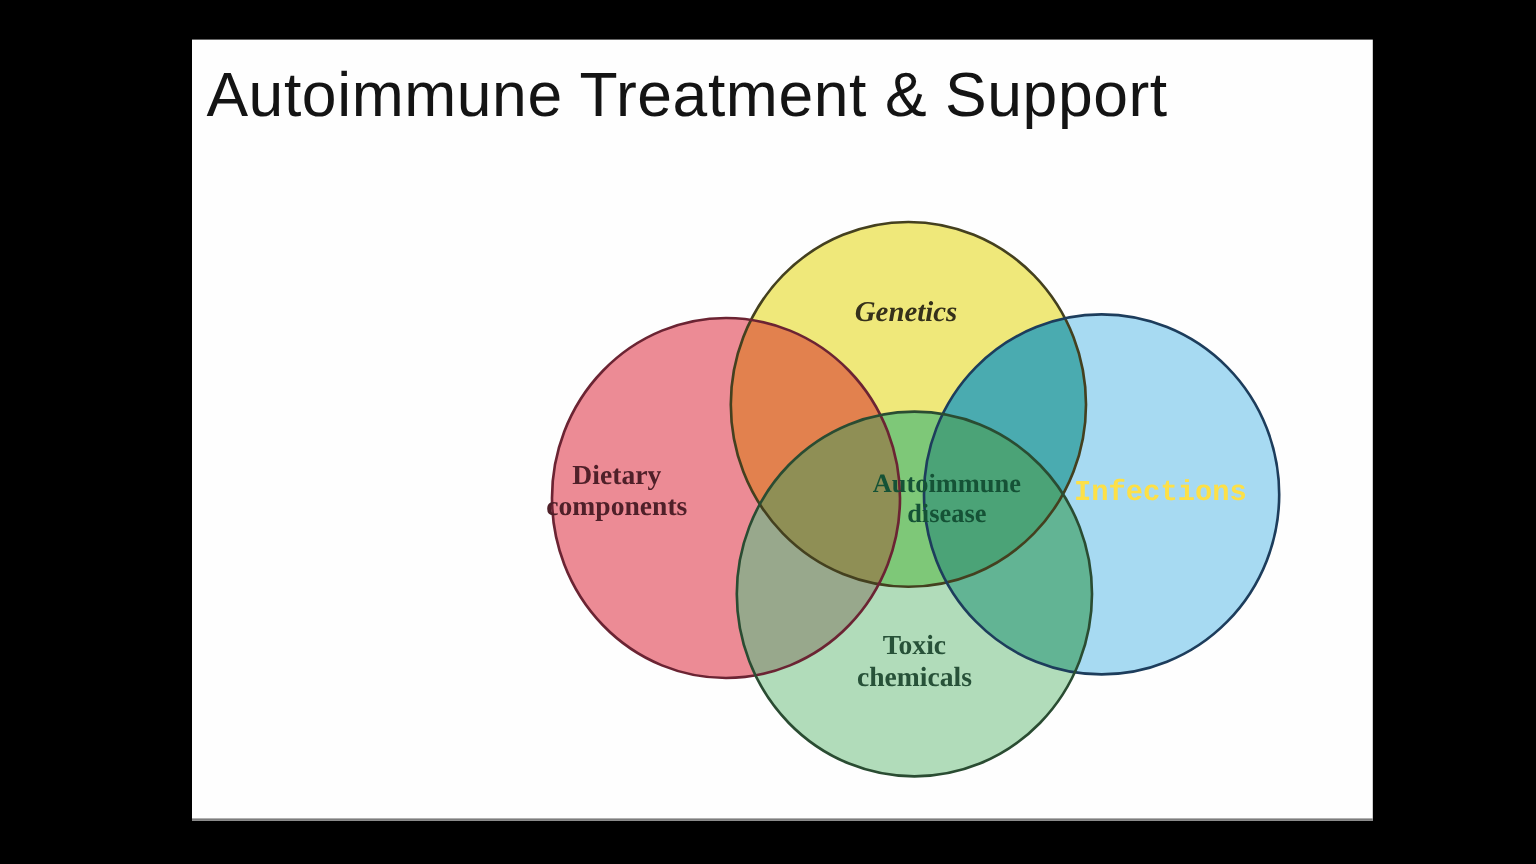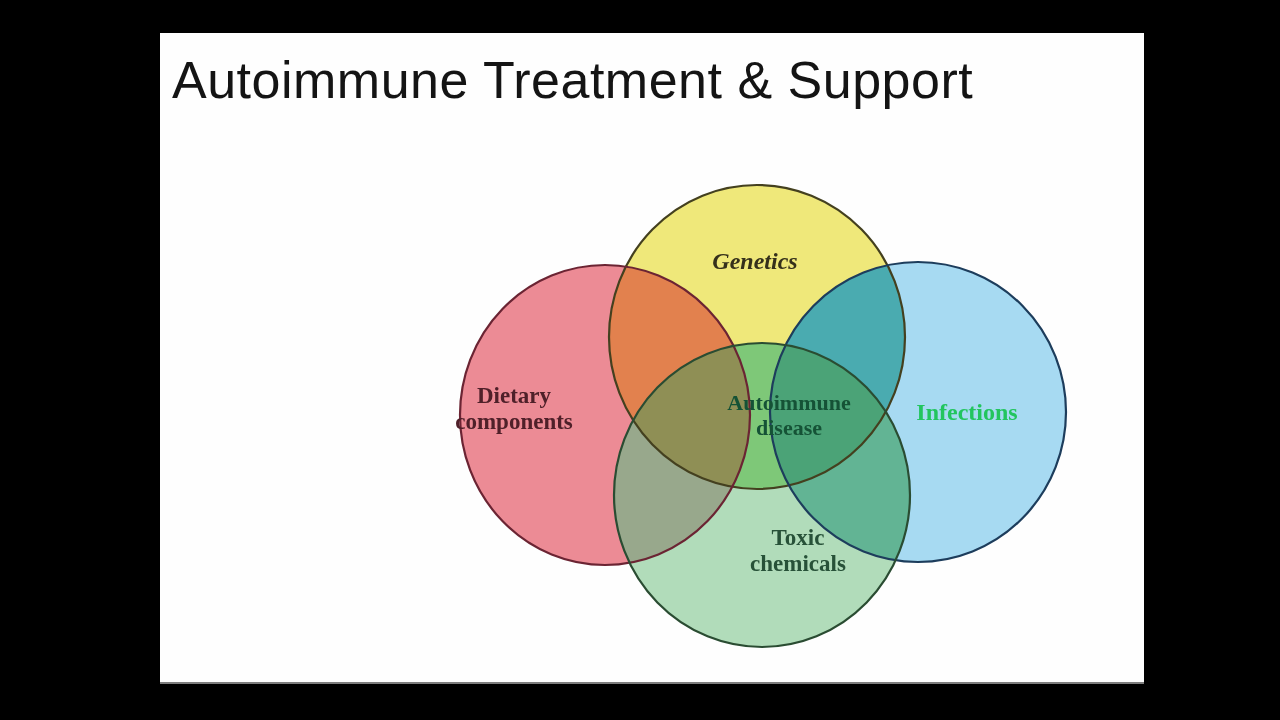--- a/index.html
+++ b/index.html
@@ -23,21 +23,21 @@
   svg.venn{position:absolute;left:0;top:0;width:1280px;height:720px;}
   .vlabel{
     position:absolute;transform:translate(-50%,-50%);
     font-family:"Liberation Serif",serif;font-weight:700;
     text-align:center;white-space:pre-line;line-height:1.12;
   }
   .lbl-genetics  {left:755px;top:261px;font-size:24px;}
   .lbl-dietary   {left:514px;top:409px;font-size:23px;}
   .lbl-infections{left:967px;top:412px;font-size:24px;}
   .lbl-center    {left:761px;top:416px;font-size:22px;margin-left:28px;}
-  .lbl-toxic     {left:798px;top:551px;font-size:23px;text-align:center;}
+  .lbl-toxic     {left:762px;top:551px;font-size:23px;text-align:center;}
 </style>
 </head>
 <body style="background: rgb(0, 0, 0);">
 
 <div class="slide" style="background: rgb(254, 254, 254);">
   <h1 class="slide-title" style="position: absolute; margin: 0px; left: 12px; top: 17px; color: rgb(20, 20, 20);">Autoimmune Treatment &amp; Support</h1>
 </div>
 
 <svg class="venn" viewBox="0 0 1280 720">
   <defs>
@@ -89,17 +89,17 @@
 
   <ellipse cx="757" cy="337" rx="148" ry="152" fill="none" stroke-width="2.2" stroke="#44401f"></ellipse>
   <ellipse cx="605" cy="415" rx="145" ry="150" fill="none" stroke-width="2.2" stroke="#6b2433"></ellipse>
   <ellipse cx="918" cy="412" rx="148" ry="150" fill="none" stroke-width="2.2" stroke="#1d3d5c"></ellipse>
   <ellipse cx="762" cy="495" rx="148" ry="152" fill="none" stroke-width="2.2" stroke="#2a4c32"></ellipse>
 </svg>
 
 <div class="vlabel lbl-genetics" style="color: rgb(53, 48, 27); font-style: italic;">Genetics</div>
 <div class="vlabel lbl-dietary" style="color: rgb(79, 32, 41);">Dietary
 components</div>
-<div class="vlabel lbl-infections" style="color: #22c55e;">Infections</div>
+<div class="vlabel lbl-infections" style="color: #fde047; font-family: Liberation Mono, monospace;">Infections</div>
 <div class="vlabel lbl-center" style="color: rgb(21, 82, 54);">Autoimmune
 disease</div>
 <div class="vlabel lbl-toxic" style="color: rgb(39, 81, 56);">Toxic
 chemicals</div>
 
 </body></html>

